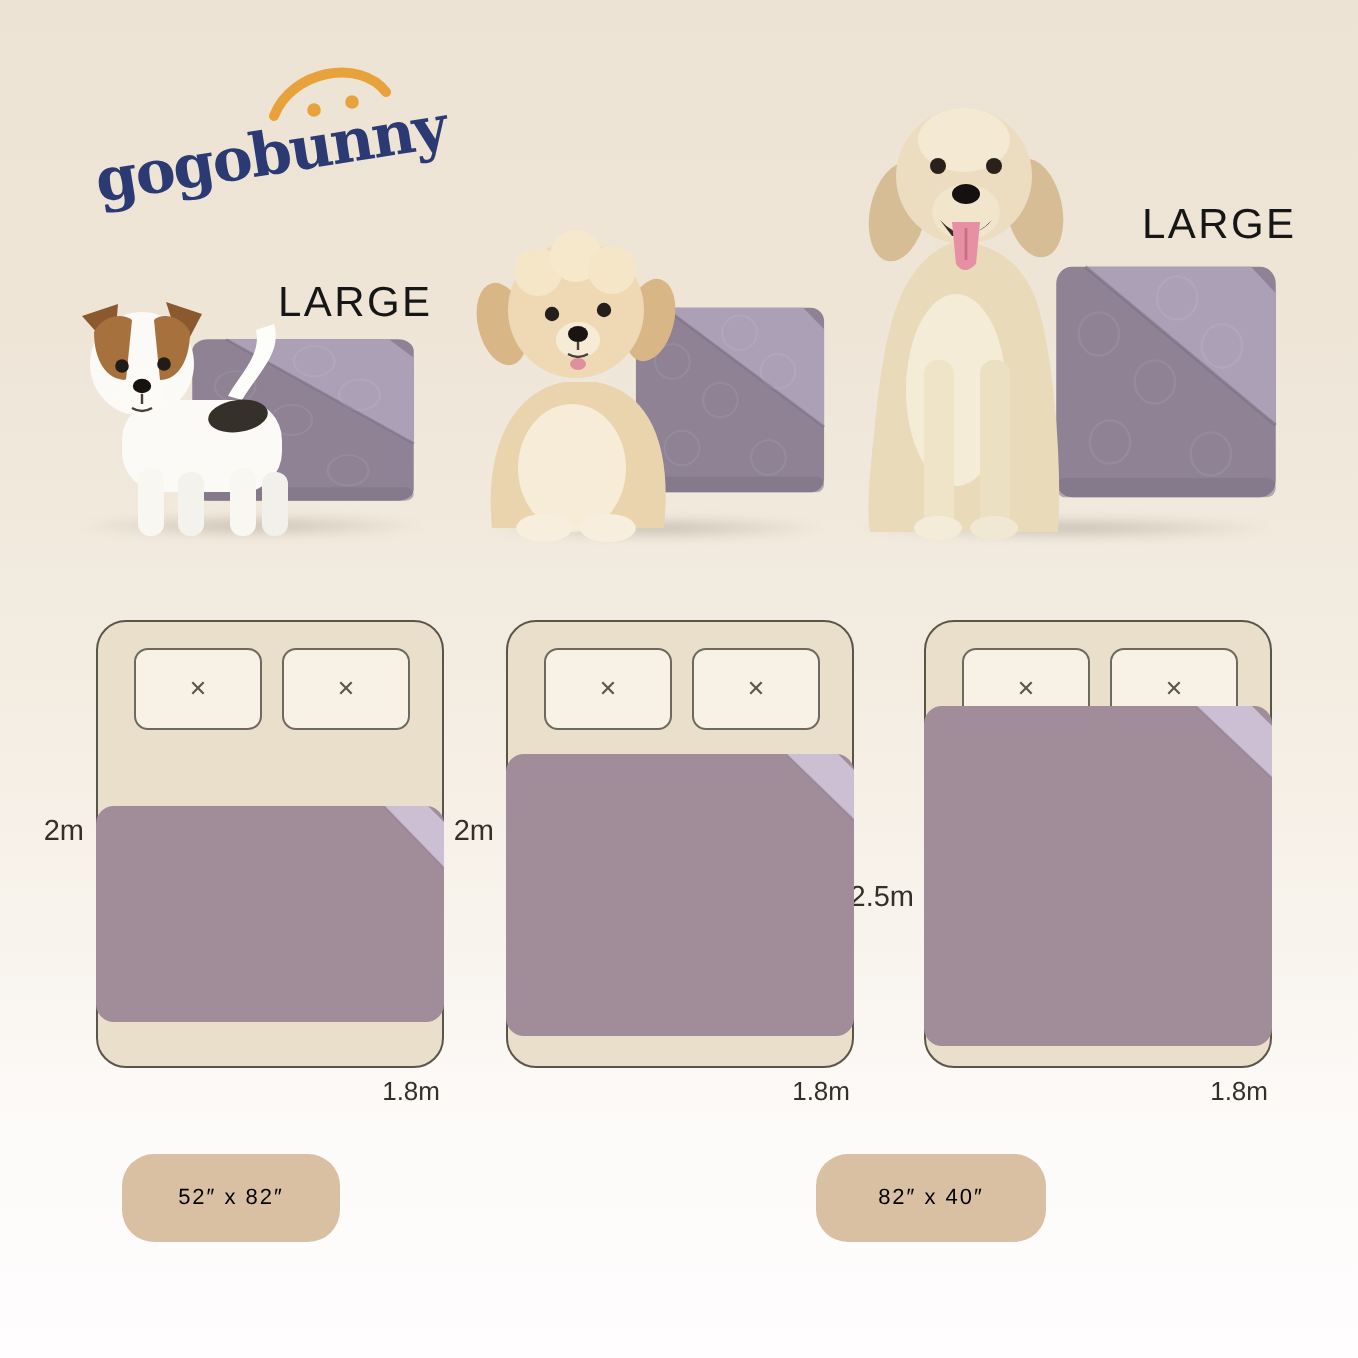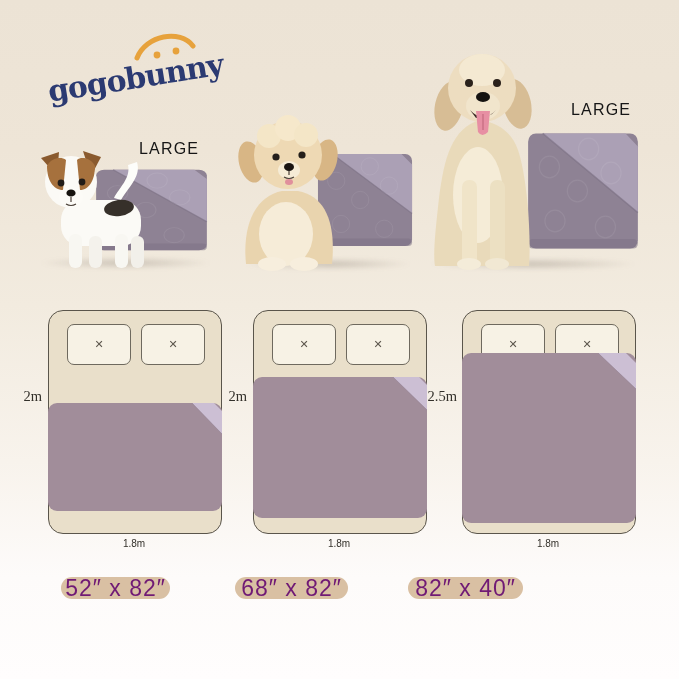--- a/index.html
+++ b/index.html
@@ -14,21 +14,21 @@
     position:absolute;left:2px;top:44px;transform:rotate(-9deg);transform-origin:left center;
     font-family:"DejaVu Serif",serif;font-weight:bold;font-size:30px;color:#2b3a72;letter-spacing:-1px;
   }
   .logo-arc{position:absolute;left:88px;top:3px;width:62px;height:30px;}
   
   .ground-shadow{position:absolute;height:12px;border-radius:50%;
     background:radial-gradient(ellipse,rgba(110,98,86,.30) 0%,rgba(110,98,86,0) 70%);filter:blur(2px);}
   .shadow-small{left:38px;top:257px;width:175px;}
   .shadow-medium{left:243px;top:258px;width:170px;}
   .shadow-large{left:428px;top:258px;width:210px;}
-  .size-label{position:absolute;font-size:16px;color:#161616;letter-spacing:1.2px;}
+  .size-label{position:absolute;font-size:21px;color:#161616;letter-spacing:1.2px;}
   .label-small{left:139px;top:140px;}
   .label-medium{left:328px;top:120px;}
   .label-large{left:571px;top:101px;}
   .blanket-photo,.dog-photo{position:absolute;}
   .blanket-small{left:95px;top:168px;width:113px;height:84px;}
   .blanket-medium{left:317px;top:152px;width:96px;height:96px;}
   .blanket-large{left:527px;top:131px;width:112px;height:120px;}
   .dog-small{left:33px;top:150px;width:117px;height:122px;}
   .dog-medium{left:236px;top:112px;width:104px;height:160px;}
   .dog-large{left:424px;top:30px;width:112px;height:242px;}
@@ -37,27 +37,27 @@
     border:1.5px solid #5a554b;border-radius:15px;}
   .bed-1{left:48px;} .bed-2{left:253px;} .bed-3{left:462px;}
   .pillow{position:absolute;top:13px;width:62px;height:39px;background:#f7f2e5;
     border:1px solid #6e695e;border-radius:7px;display:flex;align-items:center;justify-content:center;
     color:#5c564c;font-size:11px;z-index:1;}
   .pillow-left{left:18px;} .pillow-right{left:92px;}
   .bed-blanket{position:absolute;left:-1px;z-index:2;}
   .bed-blanket-1{top:92px;width:174px;height:108px;}
   .bed-blanket-2{top:66px;width:174px;height:141px;}
   .bed-blanket-3{top:42px;width:174px;height:170px;}
-  .dim-v{position:absolute;top:388px;font-size:14.5px;color:#33302a;text-align:right;font-family:Liberation Serif, serif;}
-  .dim-v-1{left:8px;width:34px;} .dim-v-2{left:213px;width:34px;} .dim-v-3{left:415px;width:42px;}
-  .dim-h{position:absolute;top:538px;width:172px;font-size:10px;color:#33302a;text-align:center;}
+  .dim-v{position:absolute;top:408px;font-size:14.5px;color:#33302a;text-align:right;}
+  .dim-v-1{left:8px;width:34px;} .dim-v-2{left:213px;width:34px;} .dim-v-3{left:415px;width:42px;margin-top:33px;}
+  .dim-h{position:absolute;top:538px;width:172px;font-size:13px;color:#33302a;text-align:right;}
   .dim-h-1{left:48px;} .dim-h-2{left:253px;} .dim-h-3{left:462px;}
   
-  .badge{position:absolute;top:577px;height:22px;background:#d9c0a3;border-radius:16px;
-    display:flex;align-items:center;justify-content:center;font-size:23px;color:#701a75;letter-spacing:1px;}
+  .badge{position:absolute;top:577px;height:44px;background:#d9c0a3;border-radius:16px;
+    display:flex;align-items:center;justify-content:center;font-size:11px;color:#000000;letter-spacing:1px;}
   .badge-1{left:61px;width:109px;} .badge-2{left:235px;width:113px;} .badge-3{left:408px;width:115px;}
 </style>
 </head>
 <body>
 
 <div class="stage">
 
   <div class="logo">
     <svg class="logo-arc" viewBox="0 0 62 30">
       <path d="M3 25 C 12 2 46 -4 59 13" stroke="#e7a23c" stroke-width="5" fill="none" stroke-linecap="round"></path>
@@ -216,16 +216,15 @@
     <svg class="bed-blanket bed-blanket-3" viewBox="0 0 174 170" preserveAspectRatio="none">
       <rect x="0" y="0" width="174" height="170" rx="9" fill="#a18d9a"></rect>
       <polygon points="136,0 164,0 174,10 174,36" fill="#ccbfd4"></polygon>
       <line x1="136" y1="0" x2="174" y2="36" stroke="#8b7889" stroke-width="1" opacity="0.5"></line>
     </svg>
   </div>
   <div class="dim-v dim-v-3">2.5m</div>
   <div class="dim-h dim-h-3">1.8m</div>
 
   <div class="badge badge-1">52″ x 82″</div>
-  <div class="badge badge-2">68″ x 82″</div>
   <div class="badge badge-3">82″ x 40″</div>
 
 </div>
 
 </body></html>

